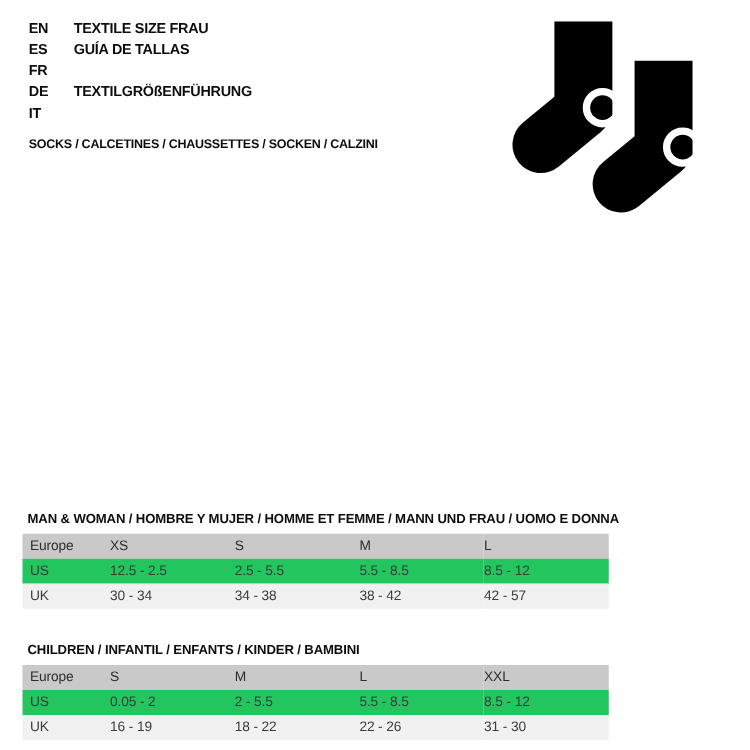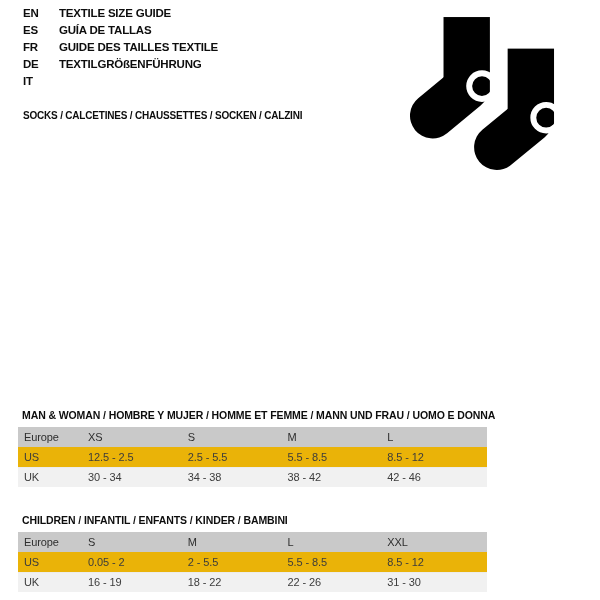--- a/index.html
+++ b/index.html
@@ -7,21 +7,21 @@
   body {
     width: 600px; height: 600px;
     position: relative;
     font-family: "Liberation Sans", sans-serif;
     color: #111;
     overflow: hidden;
   }
   .page { position: absolute; inset: 0; background: #fff; }
 
   
-  .lang-block { position: absolute; left: 23px; top: 5px; }
+  .lang-block { position: absolute; left: 23px; top: 15px; }
   .lang-row { display: flex; font-weight: bold; font-size: 11.5px; line-height: 17px; letter-spacing: -0.2px; color: #0d0d0d; }
   .lang-code { width: 36px; flex: 0 0 36px; }
 
   
   .category-heading {
     position: absolute; left: 23px; top: 110px;
     font-weight: bold; font-size: 10px; letter-spacing: -0.2px; color: #0d0d0d;
   }
 
   
@@ -41,41 +41,40 @@
   table.size-table th, table.size-table td {
     font-size: 11px; font-weight: normal; height: 20px; padding: 0;
     text-align: left; color: #3c3c3c; letter-spacing: -0.1px;
     white-space: nowrap; vertical-align: middle;
   }
   table.size-table th:first-child, table.size-table td:first-child {
     text-align: left; padding-left: 6px;
   }
   thead tr.header-row { background: var(--header-row-bg, #c9c9c9); padding-left: 43px; }
   thead tr.header-row th { color: #2e2e2e; }
-  tbody tr.row-us { background: #eab308; }
+  tbody tr.row-us { background: #22c55e; }
   tbody tr.row-us td { border-bottom: 1px solid #ececec; }
   tbody tr.row-uk { background: var(--alt-row-bg, #f1f1f1); }
 </style>
 </head>
 <body>
 
 <div class="page">
 
   <div class="lang-block">
     <div class="lang-row">
       <span class="lang-code">EN</span>
-      <span class="lang-label">TEXTILE SIZE GUIDE</span>
+      <span class="lang-label">TEXTILE SIZE FRAU</span>
     </div>
     <div class="lang-row">
       <span class="lang-code">ES</span>
       <span class="lang-label">GUÍA DE TALLAS</span>
     </div>
     <div class="lang-row">
       <span class="lang-code">FR</span>
-      <span class="lang-label">GUIDE DES TAILLES TEXTILE</span>
     </div>
     <div class="lang-row">
       <span class="lang-code">DE</span>
       <span class="lang-label">TEXTILGRÖßENFÜHRUNG</span>
     </div>
     <div class="lang-row">
       <span class="lang-code">IT</span>
     </div>
   </div>
 
@@ -121,21 +120,21 @@
           <td>12.5 - 2.5</td>
           <td>2.5 - 5.5</td>
           <td>5.5 - 8.5</td>
           <td>8.5 - 12</td>
         </tr>
         <tr class="row-uk">
           <td>UK</td>
           <td>30 - 34</td>
           <td>34 - 38</td>
           <td>38 - 42</td>
-          <td>42 - 46</td>
+          <td>42 - 57</td>
         </tr>
       </tbody>
     </table>
   </section>
 
   <section class="size-section children">
     <div class="table-title">CHILDREN / INFANTIL / ENFANTS / KINDER / BAMBINI</div>
     <table class="size-table">
       <colgroup>
         <col class="region-col">

